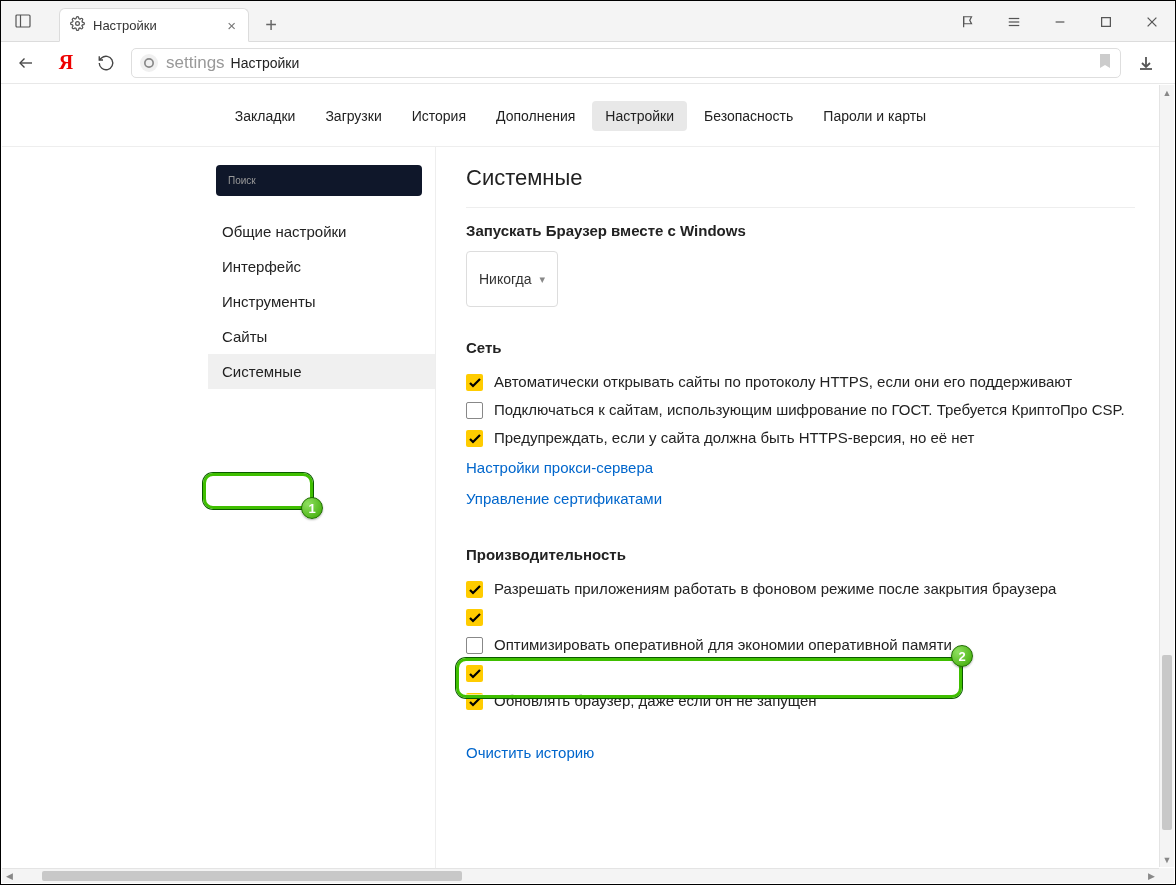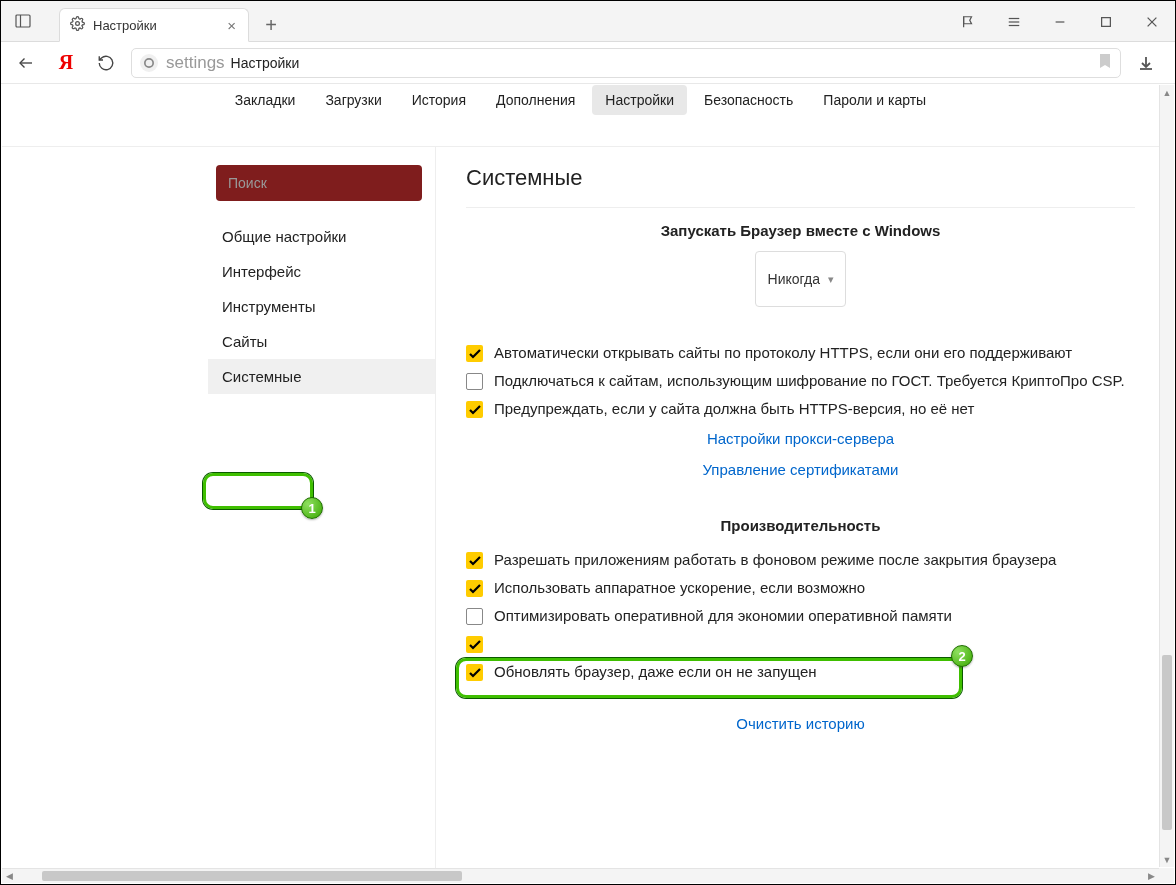--- a/index.html
+++ b/index.html
@@ -137,21 +137,21 @@
     left: 1px;
     right: 16px;
     bottom: 16px;
     overflow: hidden;
     background: #fff;
   }
 
   .topnav {
     height: 62px;
     display: flex;
-    align-items: flex-start;
+    align-items: center;
     justify-content: center;
     gap: 4px;
     border-bottom: 1px solid #eee;
   }
   .topnav-item {
     padding: 7px 13px;
     border-radius: 4px;
     font-size: 14px;
     color: #222;
   }
@@ -167,24 +167,24 @@
   .sidebar {
     width: 228px;
     margin-left: 206px;
     padding-top: 18px;
     padding-bottom: 28px;
     border-right: 1px solid #eee;
   }
   .search-box {
     margin: 0 0 18px 8px;
     padding: 10px 12px;
-    background: #7f1d1d;
+    background: #0f172a;
     border-radius: 4px;
     color: #999;
-    font-size: 14px;
+    font-size: 10px;
     width: 206px;
   }
   .sb-item {
     padding: 9px 14px;
     font-size: 15px;
     color: #222;
     cursor: pointer;
     position: relative;
   }
   .sb-item.active {
@@ -203,21 +203,21 @@
     padding-bottom: 16px;
     margin-bottom: 14px;
     border-bottom: 1px solid #eee;
   }
   .section-title {
     font-size: 15px;
     font-weight: 700;
     color: #222;
     margin-bottom: 12px;
   }
-  .group { margin-bottom: 32px; text-align: center; }
+  .group { margin-bottom: 32px; }
   .dropdown {
     display: inline-flex;
     align-items: center;
     gap: 8px;
     border: 1px solid #ddd;
     border-radius: 4px;
     padding: 19px 12px;
     font-size: 14px;
     color: #333;
   }
@@ -427,20 +427,21 @@
 
       <div class="group">
         <div class="section-title">Запускать Браузер вместе с Windows</div>
         <div class="dropdown">
           <span>Никогда</span>
           <span class="chev">▾</span>
         </div>
       </div>
 
       <div class="group">
+        <div class="section-title">Сеть</div>
 
         <div class="check-row">
           <span class="chk checked">
               <svg viewBox="0 0 12 10">
                 <polyline points="1 5 4 8 11 1"></polyline>
               </svg>
             </span>
           <span>Автоматически открывать сайты по протоколу HTTPS, если они его поддерживают</span>
         </div>
         <div class="check-row">
@@ -469,21 +470,20 @@
               </svg>
             </span>
           <span>Разрешать приложениям работать в фоновом режиме после закрытия браузера</span>
         </div>
         <div class="check-row">
           <span class="chk checked">
               <svg viewBox="0 0 12 10">
                 <polyline points="1 5 4 8 11 1"></polyline>
               </svg>
             </span>
-          <span>Использовать аппаратное ускорение, если возможно</span>
         </div>
         <div class="check-row">
           <span class="chk unchecked"></span>
           <span>Оптимизировать оперативной для экономии оперативной памяти</span>
         </div>
         <div class="check-row">
           <span class="chk checked">
               <svg viewBox="0 0 12 10">
                 <polyline points="1 5 4 8 11 1"></polyline>
               </svg>

